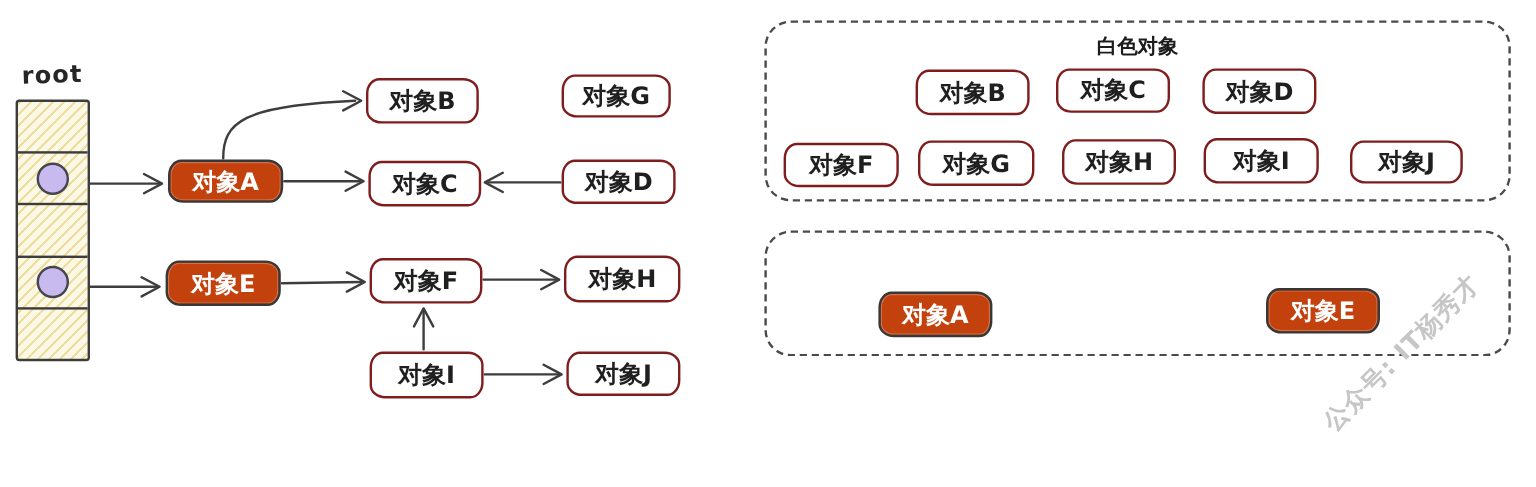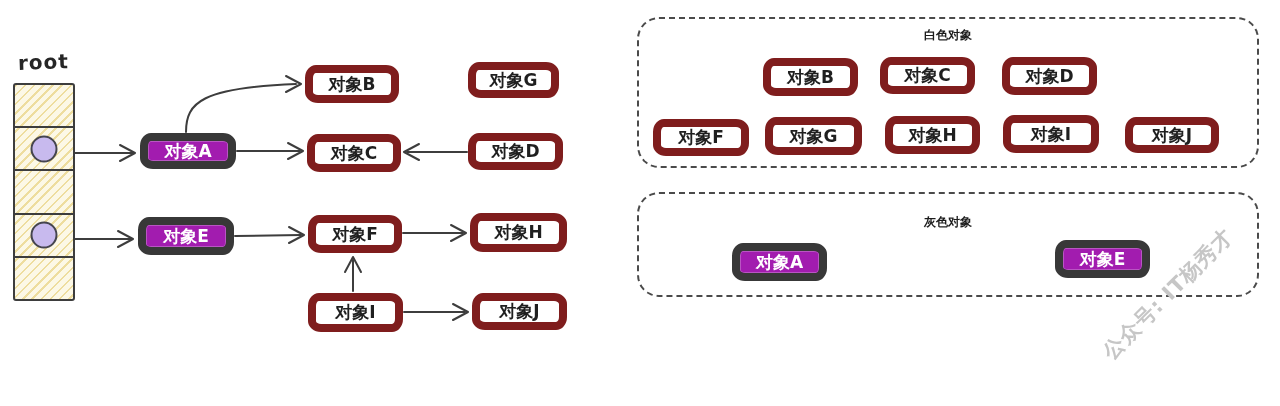--- a/index.html
+++ b/index.html
@@ -11,33 +11,33 @@
     letter-spacing:1px;transform:rotate(-2deg);}
   .root-stack{position:absolute;left:13px;top:83px;width:62px;height:218px;box-sizing:border-box;
     border:2.5px solid #3d3d3d;border-radius:3px;display:flex;flex-direction:column;
     background-color:#fcf8e6;
     background-image:repeating-linear-gradient(135deg,rgba(233,212,134,.75) 0px,rgba(233,212,134,.75) 1.8px,transparent 1.8px,transparent 6.5px);}
   .root-cell{flex:1;position:relative;border-top:2px solid #3d3d3d;}
   .root-cell:first-child{border-top:none;}
   .pointer-dot{position:absolute;left:50%;top:50%;transform:translate(-50%,-50%);
     width:23px;height:23px;border-radius:50%;background:#c8baee;border:2.5px solid #45454e;}
 
-  .node{position:absolute;box-sizing:border-box;background:#fff;border:8px solid #7f1d1d;
+  .node{position:absolute;box-sizing:border-box;background:#fff;border:2px solid #7f1d1d;
     border-radius:11px 13px 11px 13px / 13px 11px 13px 11px;
     display:flex;align-items:center;justify-content:center;
-    font-size:17px;font-weight:700;color:#1f1f1f;}
-  .node.gray{background:#a21caf;border-color:#383838;color:#ffffff;
+    font-size:20px;font-weight:700;color:#1f1f1f;}
+  .node.gray{background:#c2410c;border-color:#383838;color:#ffffff;
     box-shadow:inset 0 0 0 1px rgba(255,255,255,.25);}
 
   .edges{position:absolute;left:0;top:0;pointer-events:none;}
 
   
   .panel{position:absolute;box-sizing:border-box;border:2.5px dashed #4a4a4a;border-radius:22px;}
   .panel-title{position:absolute;left:0;right:0;text-align:center;
-    font-size:12px;font-weight:700;color:#1c1c1c;}
+    font-size:17px;font-weight:700;color:#1c1c1c;}
 
   .watermark{position:absolute;left:1068px;top:280px;width:200px;text-align:center;
     transform:rotate(-45deg);color:#c6c6c6;font-size:21px;font-weight:700;letter-spacing:1px;}
 </style>
 </head>
 <body>
 
 <div class="stage">
 
   <div class="root-label">root</div>
@@ -110,21 +110,20 @@
     <div class="node" style="left:241px;top:38px;width:95px;height:37px">对象C</div>
     <div class="node" style="left:363px;top:38px;width:95px;height:38px">对象D</div>
     <div class="node" style="left:14px;top:100px;width:96px;height:37px">对象F</div>
     <div class="node" style="left:126px;top:98px;width:97px;height:38px">对象G</div>
     <div class="node" style="left:246px;top:97px;width:95px;height:38px">对象H</div>
     <div class="node" style="left:364px;top:96px;width:96px;height:38px">对象I</div>
     <div class="node" style="left:486px;top:98px;width:94px;height:36px">对象J</div>
   </div>
 
   <div class="panel" style="left:637px;top:192px;width:622px;height:105px">
-    <div class="panel-title" style="top:20px">灰色对象</div>
     <div class="node gray" style="left:93px;top:49px;width:95px;height:38px">对象A</div>
     <div class="node gray" style="left:416px;top:46px;width:95px;height:38px">对象E</div>
   </div>
 
 
   <div class="watermark">公众号: IT杨秀才</div>
 
 </div>
 
 </body></html>

